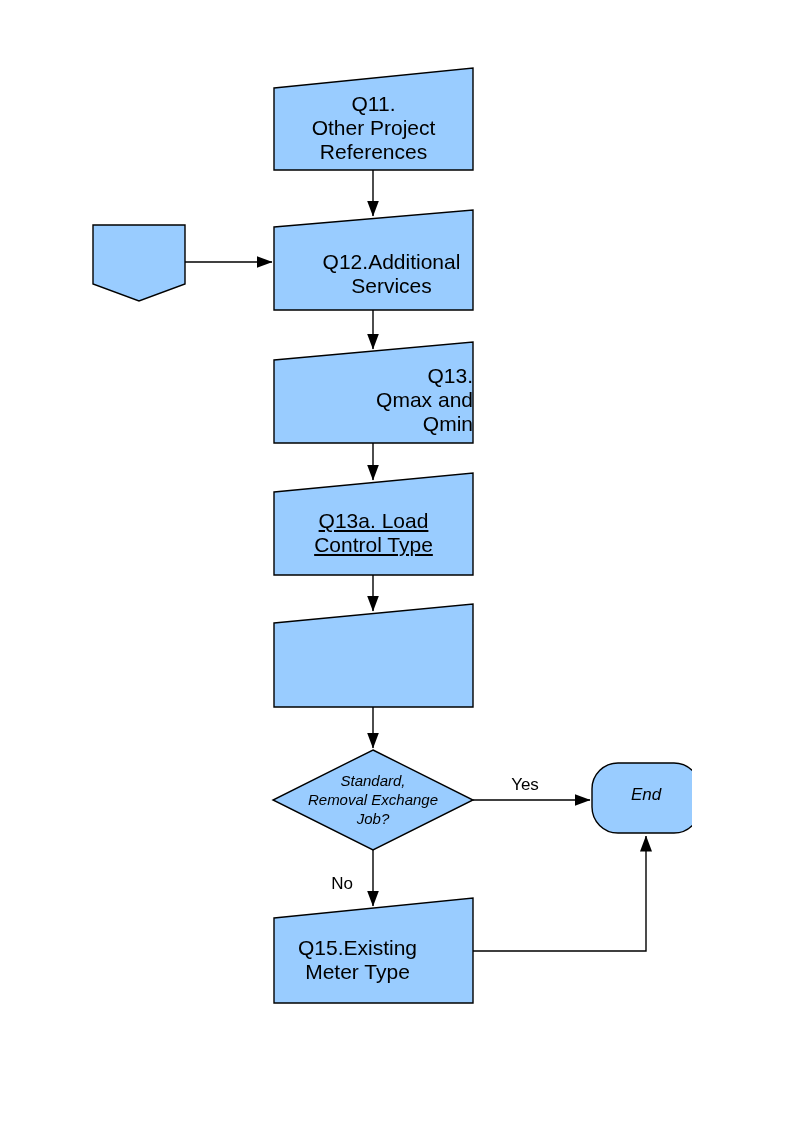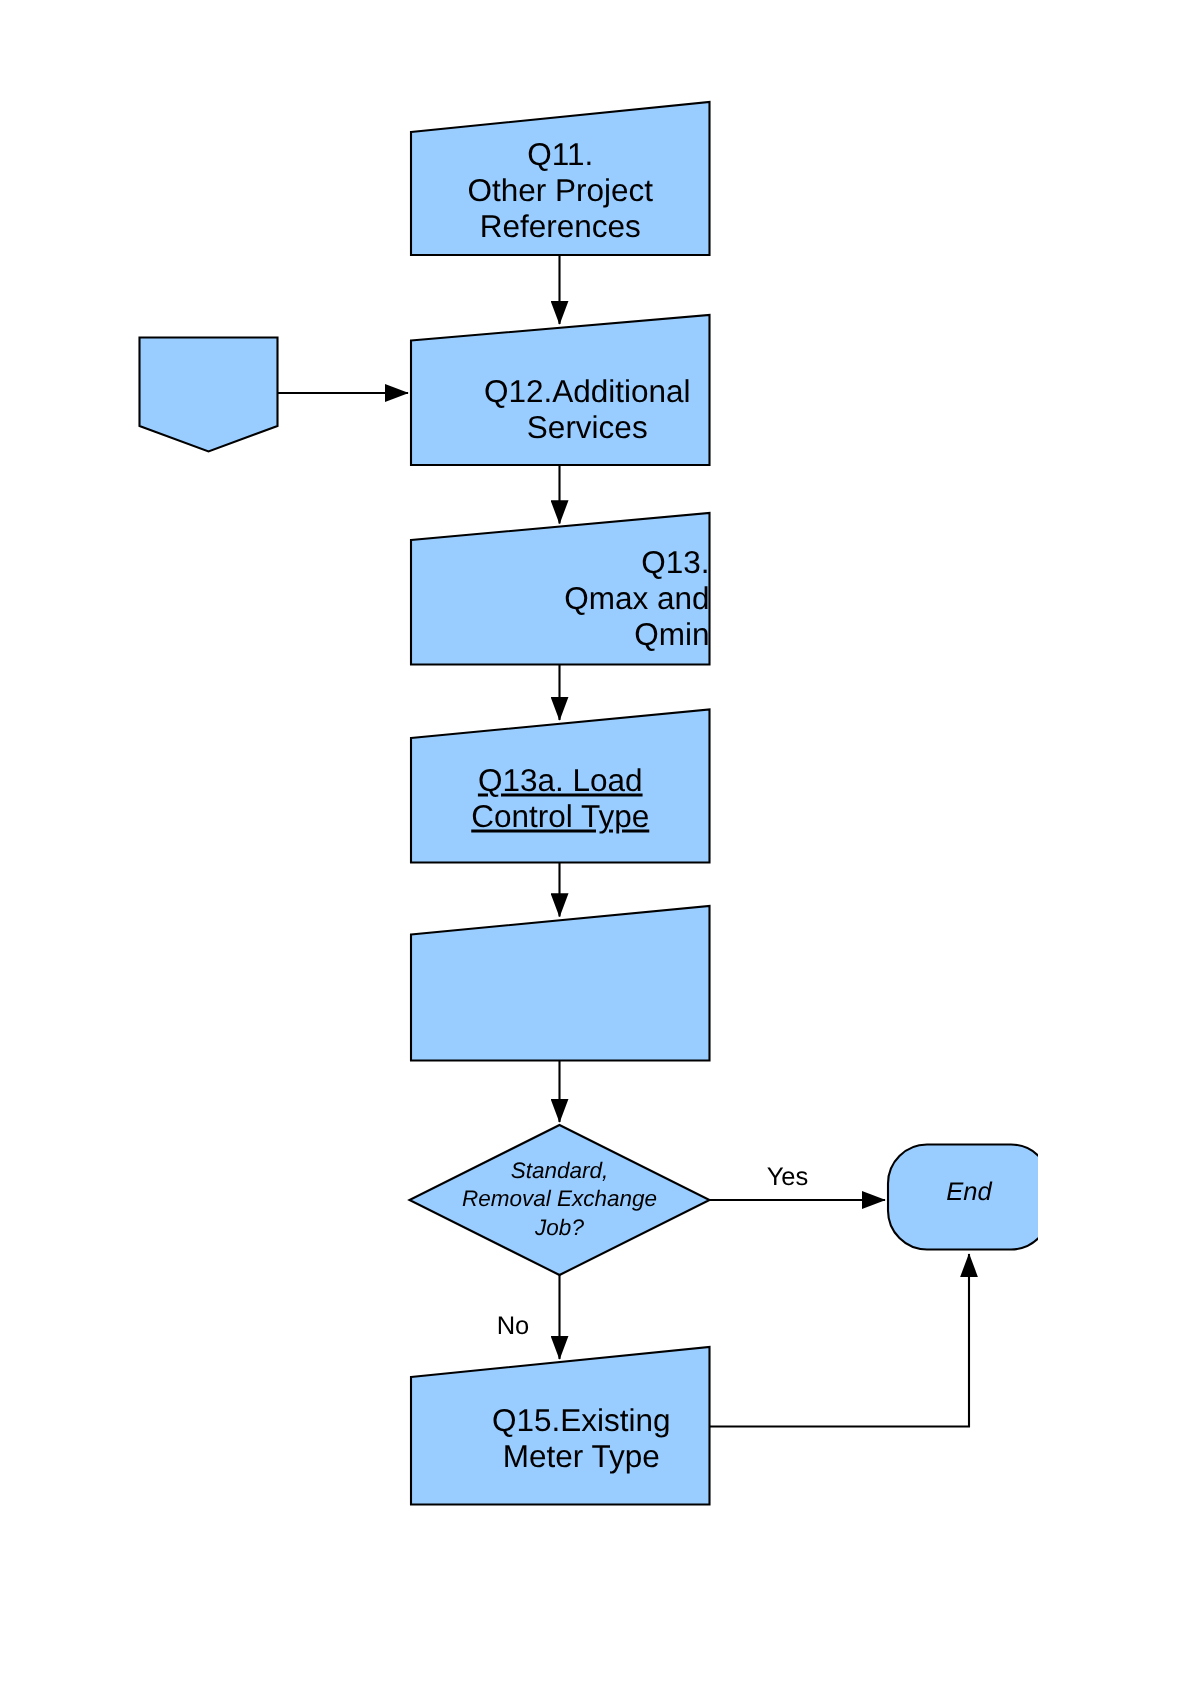--- a/index.html
+++ b/index.html
@@ -89,19 +89,19 @@
 Services</div>
   <div class="label" style="left:274px; top:364px; width:199px;text-align:right;">Q13.
 Qmax and
 Qmin</div>
   <div class="label" style="left:274px; top:509px; width:199px;text-decoration:underline;">Q13a. Load
 Control Type</div>
   <div class="label small" style="left:273px; top:771px; width:200px;">Standard,
 Removal Exchange
 Job?</div>
   <div class="label big" style="left:592px; top:783px; width:108px;font-style:italic;">End</div>
-  <div class="label" style="left:288px; top:936px; width:199px;">Q15.Existing
+  <div class="label" style="left:258px; top:936px; width:199px;">Q15.Existing
 Meter Type</div>
 
   <div class="label big" style="left:495px; top:773px; width:60px;">Yes</div>
   <div class="label big" style="left:317px; top:872px; width:50px;">No</div>
 
 </div>
 
 </body></html>

